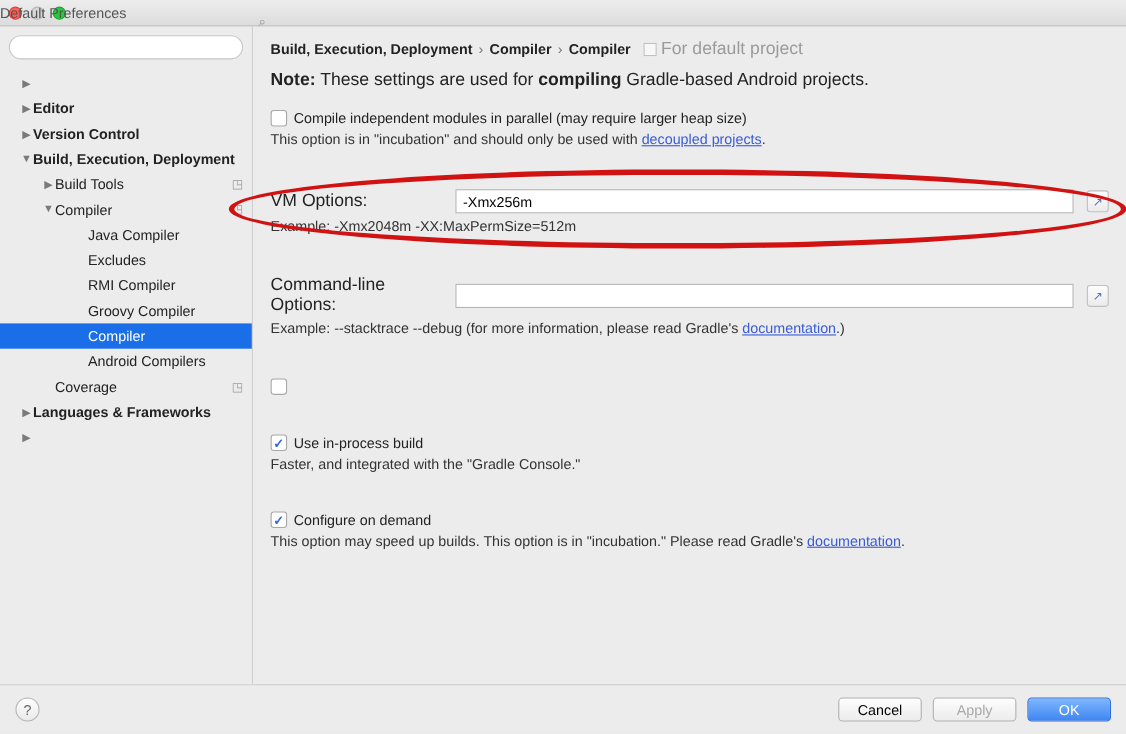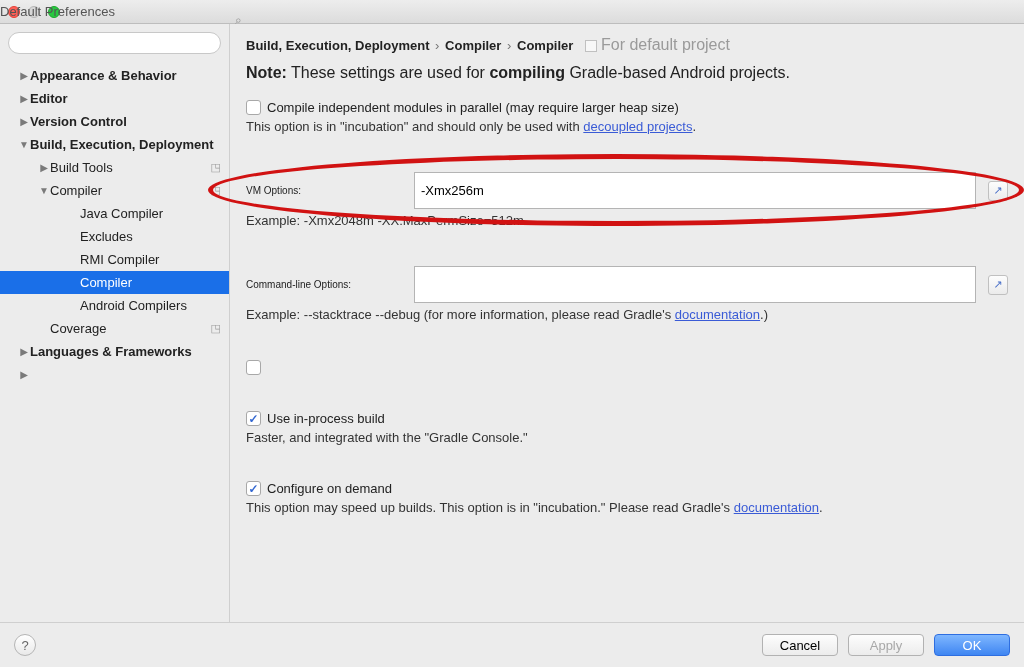--- a/index.html
+++ b/index.html
@@ -122,23 +122,23 @@
   align-items: center; justify-content: center;
 }
 .chk.on::after {
   content: "✓"; font-size: 12px; color: #3367d1; font-weight: 700;
 }
 .subtext { font-size: 13px; color: #333; margin-left: 0; }
 .link { color: #3a5bd6; text-decoration: underline; cursor: pointer; }
 .form-row {
   display: flex; align-items: center; gap: 12px; margin-bottom: 4px;
 }
-.form-label { width: 156px; font-size: 10px; }
+.form-label { width: 156px; font-size: 16px; }
 .text-input {
-  flex: 1; height: 37px; border: 1px solid #b4b4b4; background: #fff;
+  flex: 1; height: 22px; border: 1px solid #b4b4b4; background: #fff;
   padding: 0 6px; font-size: 13px; font-family: inherit;
 }
 .expand-btn {
   width: 20px; height: 20px; border: 1px solid #c0c0c0;
   background: linear-gradient(#fdfdfd,#ebebeb);
   border-radius: 3px; display:inline-flex; align-items:center; justify-content:center;
   font-size: 11px; color:#4a70c8;
 }
 .example { font-size: 13px; color: #333; margin-left: 0; }
 .footer {
@@ -186,21 +186,20 @@
 
 <div class="content">
   <div class="sidebar">
     <div class="search-wrap">
       <input class="search" type="text" placeholder="" style="">
       <span class="search-icon">⌕</span>
     </div>
     <div class="tree" id="tree">
         <div class="tree-row ind-0 bold">
           <span class="arrow">▶</span>
-          <span class="lbl">Appearance &amp; Behavior</span>
         </div>
         <div class="tree-row ind-0 bold">
           <span class="arrow">▶</span>
           <span class="lbl">Editor</span>
         </div>
         <div class="tree-row ind-0 bold">
           <span class="arrow">▶</span>
           <span class="lbl">Version Control</span>
         </div>
         <div class="tree-row ind-0 bold">
@@ -221,20 +220,24 @@
           <span class="arrow"></span>
           <span class="lbl">Java Compiler</span>
         </div>
         <div class="tree-row ind-3">
           <span class="arrow"></span>
           <span class="lbl">Excludes</span>
         </div>
         <div class="tree-row ind-3">
           <span class="arrow"></span>
           <span class="lbl">RMI Compiler</span>
+        </div>
+        <div class="tree-row ind-3">
+          <span class="arrow"></span>
+          <span class="lbl">Groovy Compiler</span>
         </div>
         <div class="tree-row ind-3 selected">
           <span class="arrow"></span>
           <span class="lbl">Compiler</span>
         </div>
         <div class="tree-row ind-3">
           <span class="arrow"></span>
           <span class="lbl">Android Compilers</span>
         </div>
         <div class="tree-row ind-1">

